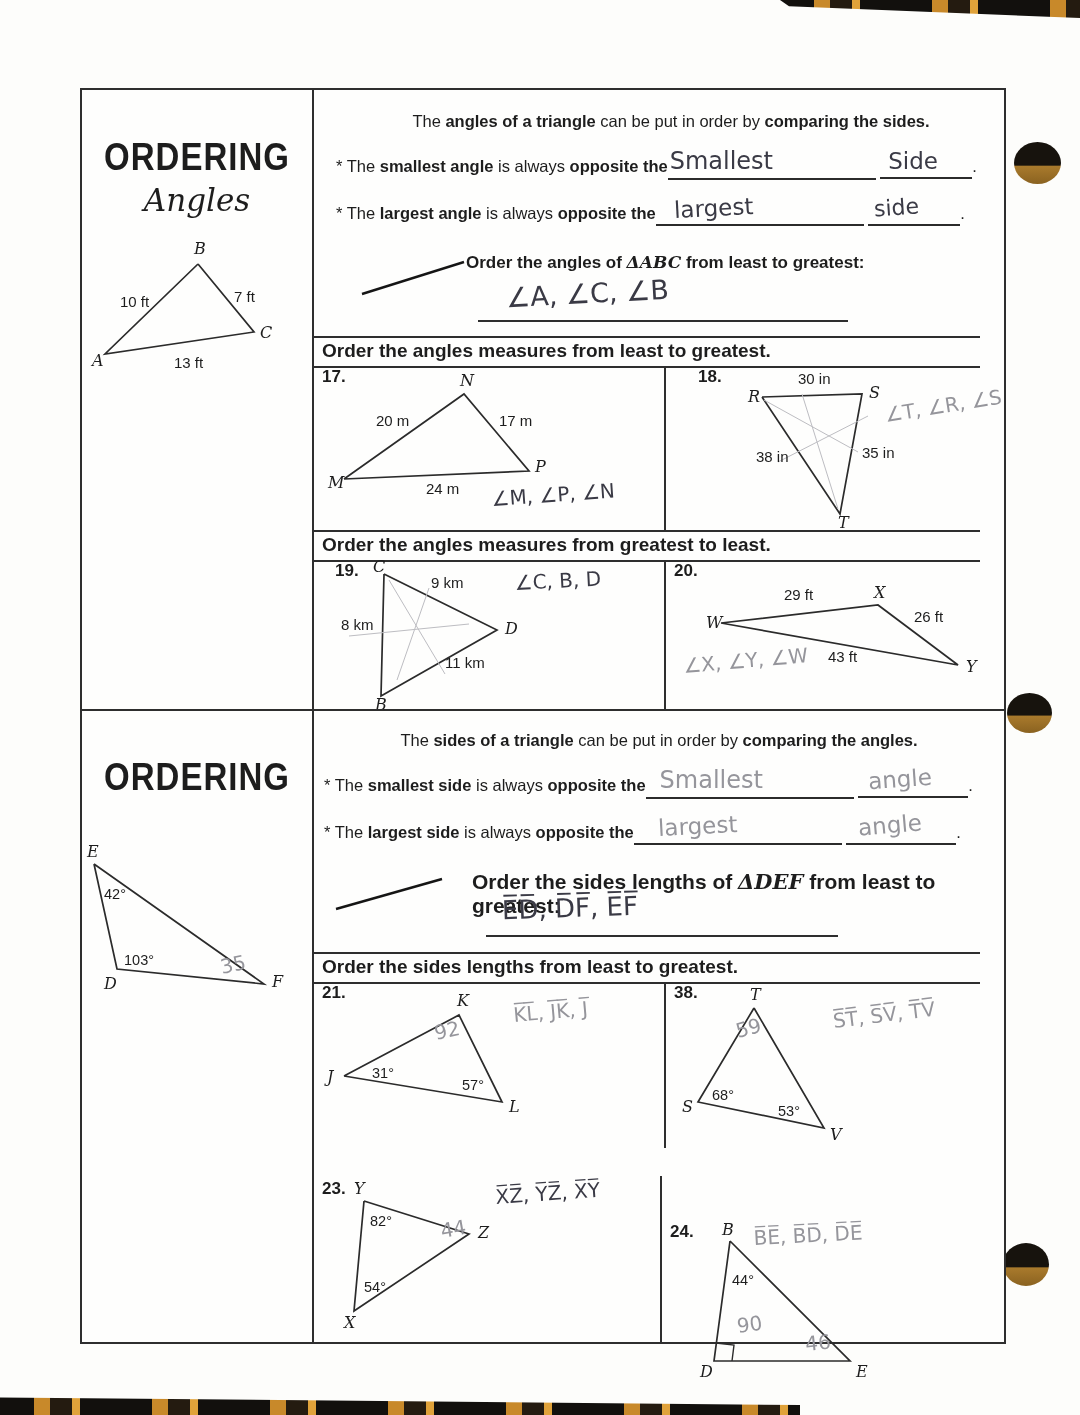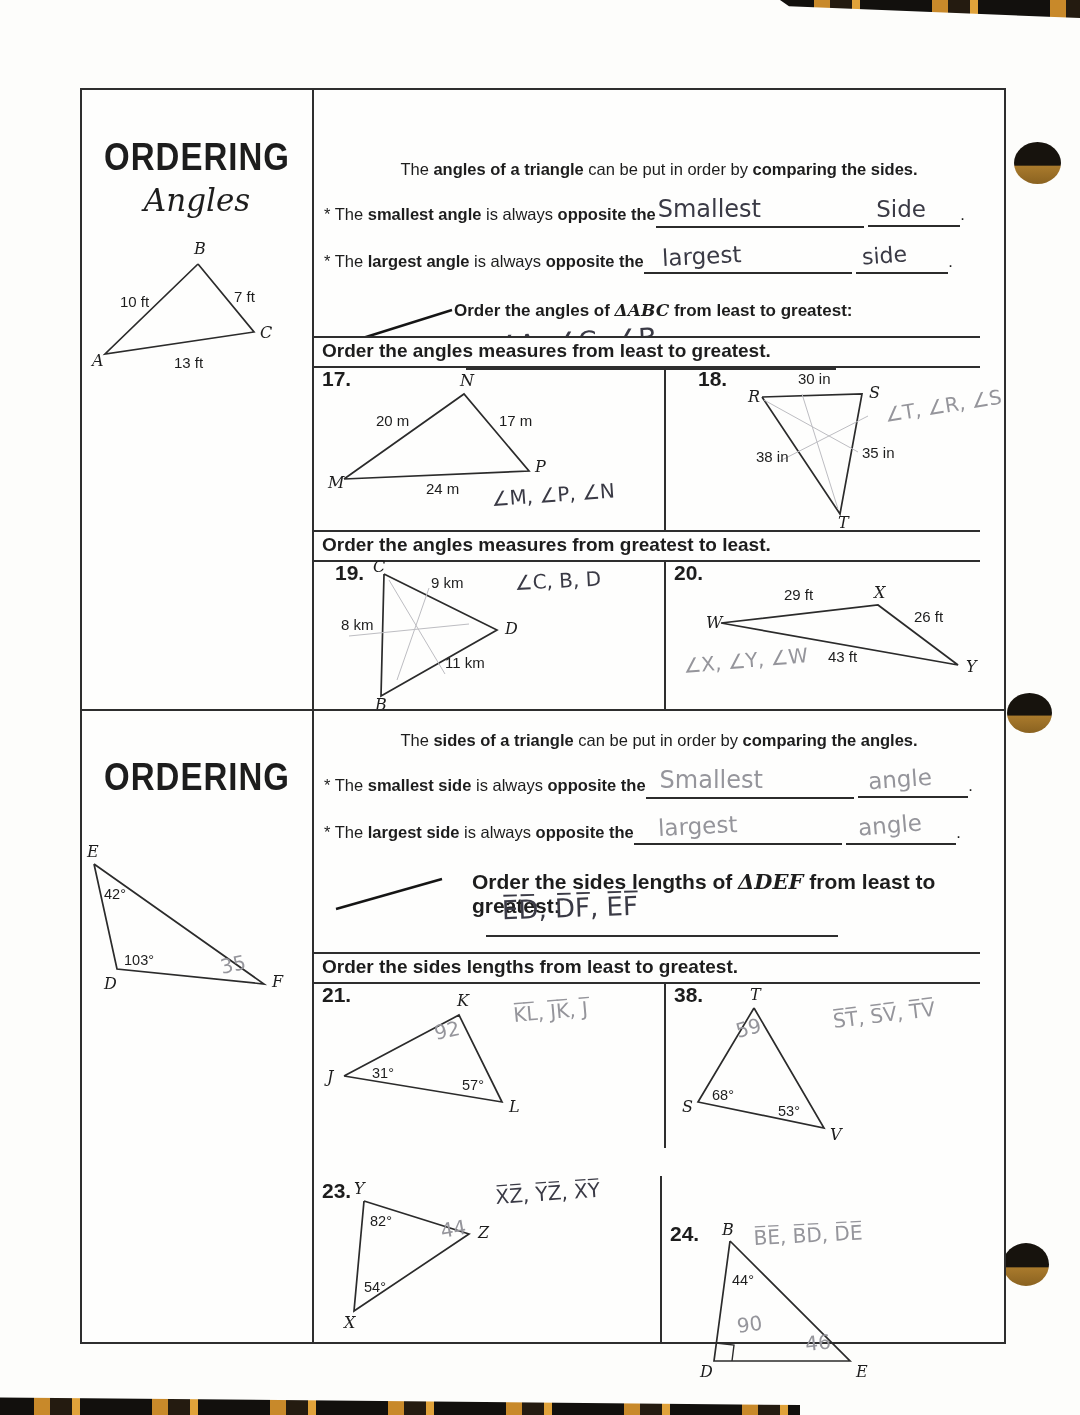--- a/index.html
+++ b/index.html
@@ -9,21 +9,21 @@
   
   .wood{background:repeating-linear-gradient(90deg,#12100d 0 34px,#c8892a 34px 50px,#241b10 50px 72px,#e0a23a 72px 80px,#12100d 80px 118px);}
   .hole{border-radius:50%;background:linear-gradient(180deg,#17130d 0 55%,#a97a2c 58%,#8a6220 100%);}
   
   #sheet{left:80px;top:88px;width:922px;height:1252px;border:2px solid #2e2e2e;background:#fefefd;}
   .line{background:#2e2e2e;}
   .hdr{left:232px;width:658px;height:24px;border-top:2px solid #2e2e2e;border-bottom:2px solid #2e2e2e;
        font-weight:bold;font-size:19px;padding:2px 0 2px 8px;background:#fefefd;}
   .bigtitle{font-weight:bold;font-size:33px;letter-spacing:1px;transform:scaleY(1.15);text-align:center;width:230px;}
   .script{font-family:"DejaVu Serif",serif;font-style:italic;font-size:31px;text-align:center;width:230px;}
-  .cellnum{font-weight:bold;font-size:21px;}
+  .cellnum{font-weight:bold;font-size:17px;}
   .introline{font-size:16.5px;text-align:center;width:100%;}
   .b{font-weight:bold;}
   .bullet{font-size:16.5px;white-space:nowrap;}
   .blank{display:inline-block;border-bottom:2px solid #2b2b2b;position:relative;vertical-align:baseline;}
   .hw{font-family:"DejaVu Sans",sans-serif;color:#3a3a45;}
   .hw-pencil{font-family:"DejaVu Sans",sans-serif;color:#95959b;}
   .handline{font-family:"DejaVu Sans",sans-serif;}
   .serifbi{font-family:"DejaVu Serif",serif;font-style:italic;font-weight:bold;}
   
   text.vtx{font:italic 16px "DejaVu Serif",serif;fill:#1d1d1d;}
@@ -71,21 +71,21 @@
     <svg class="abs" style="left:0;top:749px;" width="230" height="320" viewBox="0 0 230 320">
       <polyline class="tri" points="12,25 35,130 182,145 12,25"></polyline>
       <text class="vtx" x="5" y="18">E</text>
       <text class="vtx" x="22" y="150">D</text>
       <text class="vtx" x="190" y="148">F</text>
       <text class="albl" x="22" y="60">42°</text>
       <text class="albl" x="42" y="126">103°</text>
       <text class="pencil" x="140" y="135" font-size="16" transform="rotate(-12 140 135)">35</text>
     </svg>
 
-    <div class="abs" style="left:232px;top:0;width:690px;height:246px;margin-top:48px;">
+    <div class="abs" style="left:244px;top:0;width:690px;height:246px;">
       <div class="abs introline" style="top:22px;">
         <span>The </span><span class="b">angles of a triangle</span><span> can be put in order by </span><span class="b">comparing the sides.</span>
       </div>
       <div class="abs bullet" style="left:10px;top:60px;">
         <span>* The </span><span class="b">smallest angle</span><span> is always </span><span class="b">opposite the</span><span class="blank" style="width:208px;"><span class="hw" style="font-size:24px;position:relative;top:-3px;left:2px;">Smallest</span></span>&nbsp;<span class="blank" style="width:92px;"><span class="hw" style="font-size:23px;position:relative;top:-3px;left:8px;">Side</span></span><span>.</span>
       </div>
       <div class="abs bullet" style="left:10px;top:108px;">
         <span>* The </span><span class="b">largest angle</span><span> is always </span><span class="b">opposite the</span><span class="blank" style="width:208px;"><span class="hw" style="font-size:23px;position:relative;top:-3px;left:18px;transform:rotate(-3deg);display:inline-block;">largest</span></span>&nbsp;<span class="blank" style="width:92px;"><span class="hw" style="font-size:22px;position:relative;top:-4px;left:6px;transform:rotate(-4deg);display:inline-block;">side</span></span><span>.</span>
       </div>
       <svg class="abs" style="left:18px;top:160px;" width="130" height="55" viewBox="0 0 130 55">

